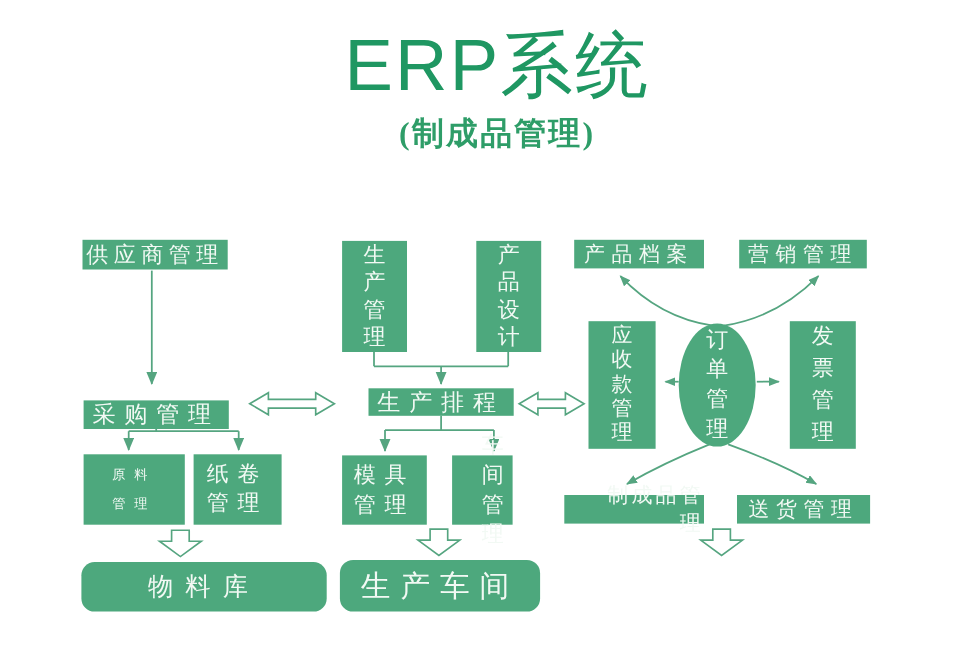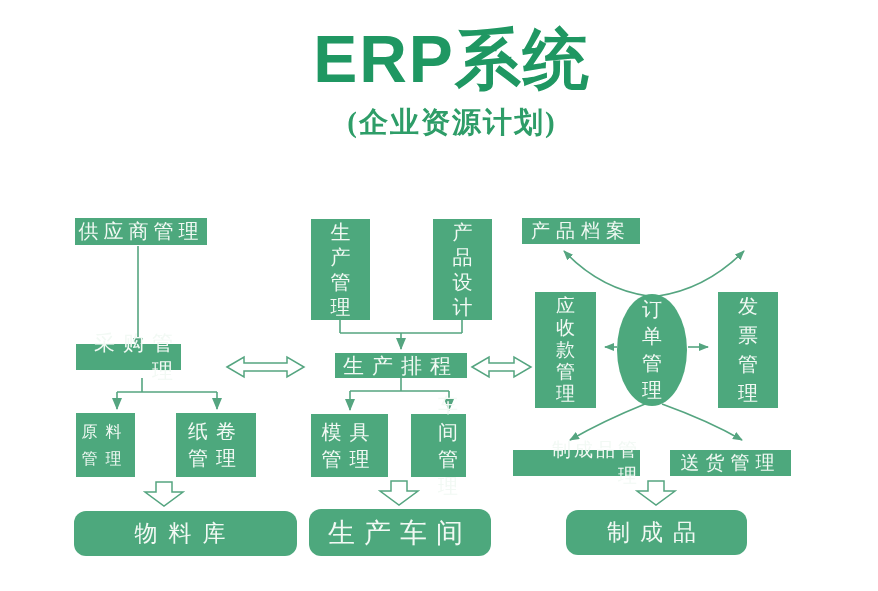--- a/index.html
+++ b/index.html
@@ -9,21 +9,21 @@
     --text-light:#f2f9f4;
   }
   html,body{margin:0;padding:0;background:#fff;}
   #canvas{
     position:relative;width:878px;height:591px;background:#ffffff;overflow:hidden;
     font-family:"Liberation Serif","DejaVu Serif",serif;
   }
   #title-wrap{position:absolute;left:26px;right:0;top:18px;text-align:center;}
   #page-title{
     font-family:"Liberation Sans","DejaVu Sans",sans-serif;
-    font-weight:bold;font-size:66px;line-height:1.25;letter-spacing:2px;
+    font-weight:normal;font-size:66px;line-height:1.25;letter-spacing:2px;
     color:var(--title-green);
   }
   #page-subtitle{
     font-size:29px;line-height:1.1;letter-spacing:2px;margin-top:6px;
     color:#2e9d68;font-weight:bold;
   }
   .node{
     position:absolute;background:var(--box-green);color:var(--text-light);
     display:flex;align-items:center;justify-content:center;text-align:right;
     box-sizing:border-box;white-space:pre-line;
@@ -80,26 +80,26 @@
     <path class="ln" d="M688,347 L708,347" marker-end="url(#ah-small)"></path>
 
     <path class="ln" d="M648,296 Q600,289 564,251" marker-end="url(#ah-small)"></path>
     <path class="ln" d="M658,296 Q706,289 744,251" marker-end="url(#ah-small)"></path>
     <path class="ln" d="M645,404 Q603,421 570,440" marker-end="url(#ah-small)"></path>
     <path class="ln" d="M662,404 Q709,421 742,440" marker-end="url(#ah-small)"></path>
   </svg>
 
   <div id="title-wrap">
     <div id="page-title">ERP系统</div>
-    <div id="page-subtitle">(企业资源计划)</div>
+    <div id="page-subtitle">(制成品管理)</div>
   </div>
 
   <div class="node" style="left:75px;top:218px;width:132px;height:27px;font-size:20px;letter-spacing:5px;">供应商管理</div>
-  <div class="node" style="left:76px;top:344px;width:105px;height:26px;font-size:21px;letter-spacing:8px;">采购管理</div>
-  <div class="node" style="left:76px;top:413px;width:59px;height:64px;font-size:16px;line-height:27px;letter-spacing:8px;">原料
+  <div class="node" style="left:76px;top:364px;width:132px;height:26px;font-size:21px;letter-spacing:8px;">采购管理</div>
+  <div class="node" style="left:76px;top:413px;width:92px;height:64px;font-size:12px;line-height:27px;letter-spacing:8px;">原料
 管理</div>
   <div class="node" style="left:176px;top:413px;width:80px;height:64px;font-size:20px;line-height:27px;letter-spacing:8px;">纸卷
 管理</div>
   <div class="node rounded" style="left:74px;top:511px;width:223px;height:45px;font-size:23px;letter-spacing:11px;">物料库</div>
 
   <div class="node" style="left:311px;top:219px;width:59px;height:101px;font-size:20px;line-height:25px;">生
 产
 管
 理</div>
   <div class="node" style="left:433px;top:219px;width:59px;height:101px;font-size:20px;line-height:25px;">产
@@ -107,30 +107,30 @@
 设
 计</div>
   <div class="node" style="left:335px;top:353px;width:132px;height:25px;font-size:21px;letter-spacing:8px;">生产排程</div>
   <div class="node" style="left:311px;top:414px;width:77px;height:63px;font-size:20px;line-height:27px;letter-spacing:8px;">模具
 管理</div>
   <div class="node" style="left:411px;top:414px;width:55px;height:63px;font-size:20px;line-height:27px;letter-spacing:8px;">车间
 管理</div>
   <div class="node rounded" style="left:309px;top:509px;width:182px;height:47px;font-size:27px;letter-spacing:9px;">生产车间</div>
 
   <div class="node" style="left:522px;top:218px;width:118px;height:26px;font-size:19px;letter-spacing:6px;">产品档案</div>
+  <div class="node" style="left:672px;top:218px;width:116px;height:26px;font-size:19px;letter-spacing:6px;">营销管理</div>
   <div class="node" style="left:535px;top:292px;width:61px;height:116px;font-size:19px;line-height:22px;">应
 收
 款
 管
 理</div>
   <div class="node ellipse" style="left:617px;top:294px;width:70px;height:112px;font-size:20px;line-height:27px;">订
 单
 管
 理</div>
   <div class="node" style="left:718px;top:292px;width:60px;height:116px;font-size:20px;line-height:29px;">发
 票
 管
 理</div>
   <div class="node" style="left:513px;top:450px;width:127px;height:26px;font-size:19px;letter-spacing:3px;padding-left:36px;">制成品管理</div>
   <div class="node" style="left:670px;top:450px;width:121px;height:26px;font-size:19px;letter-spacing:6px;">送货管理</div>
-  <div class="node rounded" style="left:566px;top:510px;width:181px;height:45px;font-size:23px;letter-spacing:10px;">制成品</div>
 
 </div>
 
 </body></html>

